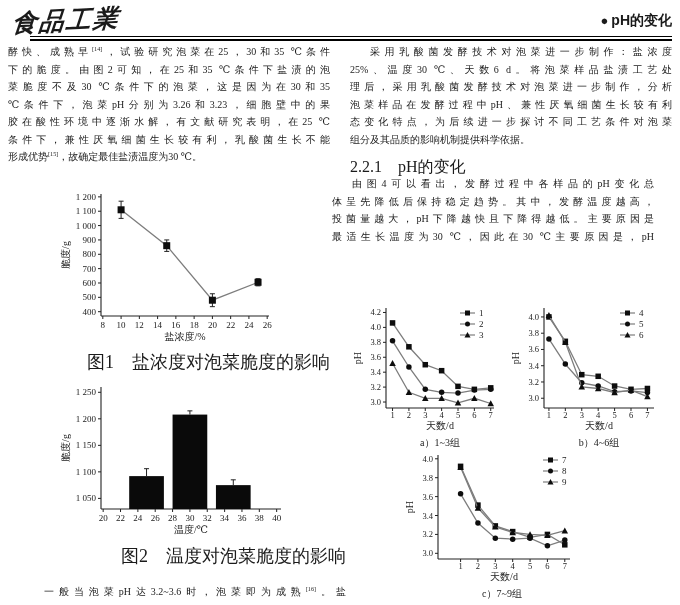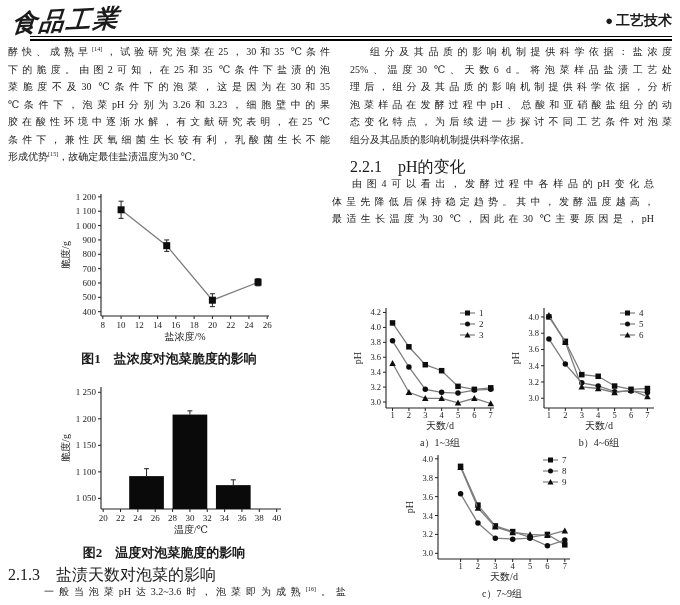--- a/index.html
+++ b/index.html
@@ -23,35 +23,35 @@
   .rule-thin  { left:30px; top:36px; width:642px; height:0; border-top:1.2px solid #000; }
   .rule-thick { left:30px; top:39px; width:642px; height:2.2px; background:#000; }
   
   .col { width:322px; font-size:10px; line-height:17.5px; }
   .ln { height:17.5px; overflow:hidden; white-space:nowrap; }
   .just { text-align:justify; text-align-last:justify; white-space:normal; }
   .ind { text-indent:2em; }
   sup { font-size:0.62em; vertical-align:super; line-height:0; }
   .heading { font-size:16px; white-space:nowrap; }
   .fig-caption {
-    font-weight:bold; font-size:13px; text-align:center; width:322px;
+    font-weight:normal; font-size:18px; text-align:right; width:322px;
     white-space:nowrap;
   }
   .sub-caption { font-size:10px; text-align:center; white-space:nowrap; }
   svg { font-family:"Liberation Serif","DejaVu Serif",serif; }
   svg text { fill:#1b1b1b; }
 </style>
 </head>
 <body>
 
 <div id="page">
 
   <div class="abs" id="logo">食品工業</div>
   <div class="abs" id="section-tag">
-    <span class="bullet">●</span><span>工艺技术</span>
+    <span class="bullet">●</span><span>pH的变化</span>
   </div>
   <div class="abs rule-thin"></div>
   <div class="abs rule-thick"></div>
 
   <div class="abs col" style="left:8px; top:43px;">
     <div class="ln just">酵快、成熟早<sup>[14]</sup>，试验研究泡菜在25，30和35 ℃条件</div>
     <div class="ln just">下的脆度。由图2可知，在25和35 ℃条件下盐渍的泡</div>
     <div class="ln just">菜脆度不及30 ℃条件下的泡菜，这是因为在30和35</div>
     <div class="ln just">℃条件下，泡菜pH分别为3.26和3.23，细胞壁中的果</div>
     <div class="ln just">胶在酸性环境中逐渐水解，有文献研究表明，在25 ℃</div>
@@ -162,41 +162,41 @@
       <line x1="91.54216867469879" y1="95.11304347826086" x2="91.54216867469879" y2="87.68695652173913" stroke="#222222"></line>
       <line x1="89.04216867469879" y1="87.68695652173913" x2="94.04216867469879" y2="87.68695652173913" stroke="#222222"></line>
       <rect x="74.19277108433734" y="95.11304347826086" width="34.6987951807229" height="32.88695652173914" fill="#0a0a0a"></rect>
       <line x1="134.9156626506024" y1="33.58260869565218" x2="134.9156626506024" y2="29.869565217391298" stroke="#222222"></line>
       <line x1="132.4156626506024" y1="29.869565217391298" x2="137.4156626506024" y2="29.869565217391298" stroke="#222222"></line>
       <rect x="117.56626506024095" y="33.58260869565218" width="34.6987951807229" height="94.41739130434782" fill="#0a0a0a"></rect>
       <line x1="178.28915662650604" y1="104.13043478260869" x2="178.28915662650604" y2="98.82608695652173" stroke="#222222"></line>
       <line x1="175.78915662650604" y1="98.82608695652173" x2="180.78915662650604" y2="98.82608695652173" stroke="#222222"></line>
       <rect x="160.9397590361446" y="104.13043478260869" width="34.6987951807229" height="23.86956521739131" fill="#0a0a0a"></rect>
     </svg>
-  <div class="abs fig-caption" style="left:3px; top:544px;">图2　温度对泡菜脆度的影响</div>
-
-  <div class="abs heading" style="left:8px; top:565px;">2.1.3　盐渍天数对泡菜的影响</div>
+  <div class="abs fig-caption" style="left:24px; top:544px;">图2　温度对泡菜脆度的影响</div>
+
   <div class="abs col" style="left:24px; top:583px;">
     <div class="ln just ind">一般当泡菜pH达3.2~3.6时，泡菜即为成熟<sup>[16]</sup>。盐</div>
   </div>
 
   <div class="abs col" style="left:350px; top:43px;">
-    <div class="ln just ind">组分及其品质的影响机制提供科学依据：盐浓度</div>
+    <div class="ln just ind">采用乳酸菌发酵技术对泡菜进一步制作：盐浓度</div>
     <div class="ln just">25%、温度30 ℃、天数6 d。将泡菜样品盐渍工艺处</div>
-    <div class="ln just">理后，组分及其品质的影响机制提供科学依据，分析</div>
-    <div class="ln just">泡菜样品在发酵过程中pH、总酸和亚硝酸盐组分的动</div>
+    <div class="ln just">理后，采用乳酸菌发酵技术对泡菜进一步制作，分析</div>
+    <div class="ln just">泡菜样品在发酵过程中pH、兼性厌氧细菌生长较有利</div>
     <div class="ln just">态变化特点，为后续进一步探讨不同工艺条件对泡菜</div>
     <div class="ln">组分及其品质的影响机制提供科学依据。</div>
   </div>
 
   <div class="abs heading" style="left:350px; top:157px;">2.2.1　pH的变化</div>
 
   <div class="abs col" style="left:332px; top:175px;">
     <div class="ln just ind">由图4可以看出，发酵过程中各样品的pH变化总</div>
     <div class="ln just">体呈先降低后保持稳定趋势。其中，发酵温度越高，</div>
+    <div class="ln just">投菌量越大，pH下降越快且下降得越低。主要原因是</div>
     <div class="ln just">最适生长温度为30 ℃，因此在30 ℃主要原因是，pH</div>
   </div>
 
   <svg class="abs" style="left:350px; top:302px;" width="150" height="136">
       <line x1="36" y1="6" x2="36" y2="106" stroke="#222222" stroke-width="1.1"></line>
       <line x1="36" y1="106" x2="144" y2="106" stroke="#222222" stroke-width="1.1"></line>
       <line x1="33" y1="100.02985074626865" x2="36" y2="100.02985074626865" stroke="#222222"></line>
       <text x="31" y="103.02985074626865" text-anchor="end" font-size="8.5">3.0</text>
       <line x1="33" y1="85.10447761194027" x2="36" y2="85.10447761194027" stroke="#222222"></line>
       <text x="31" y="88.10447761194027" text-anchor="end" font-size="8.5">3.2</text>

